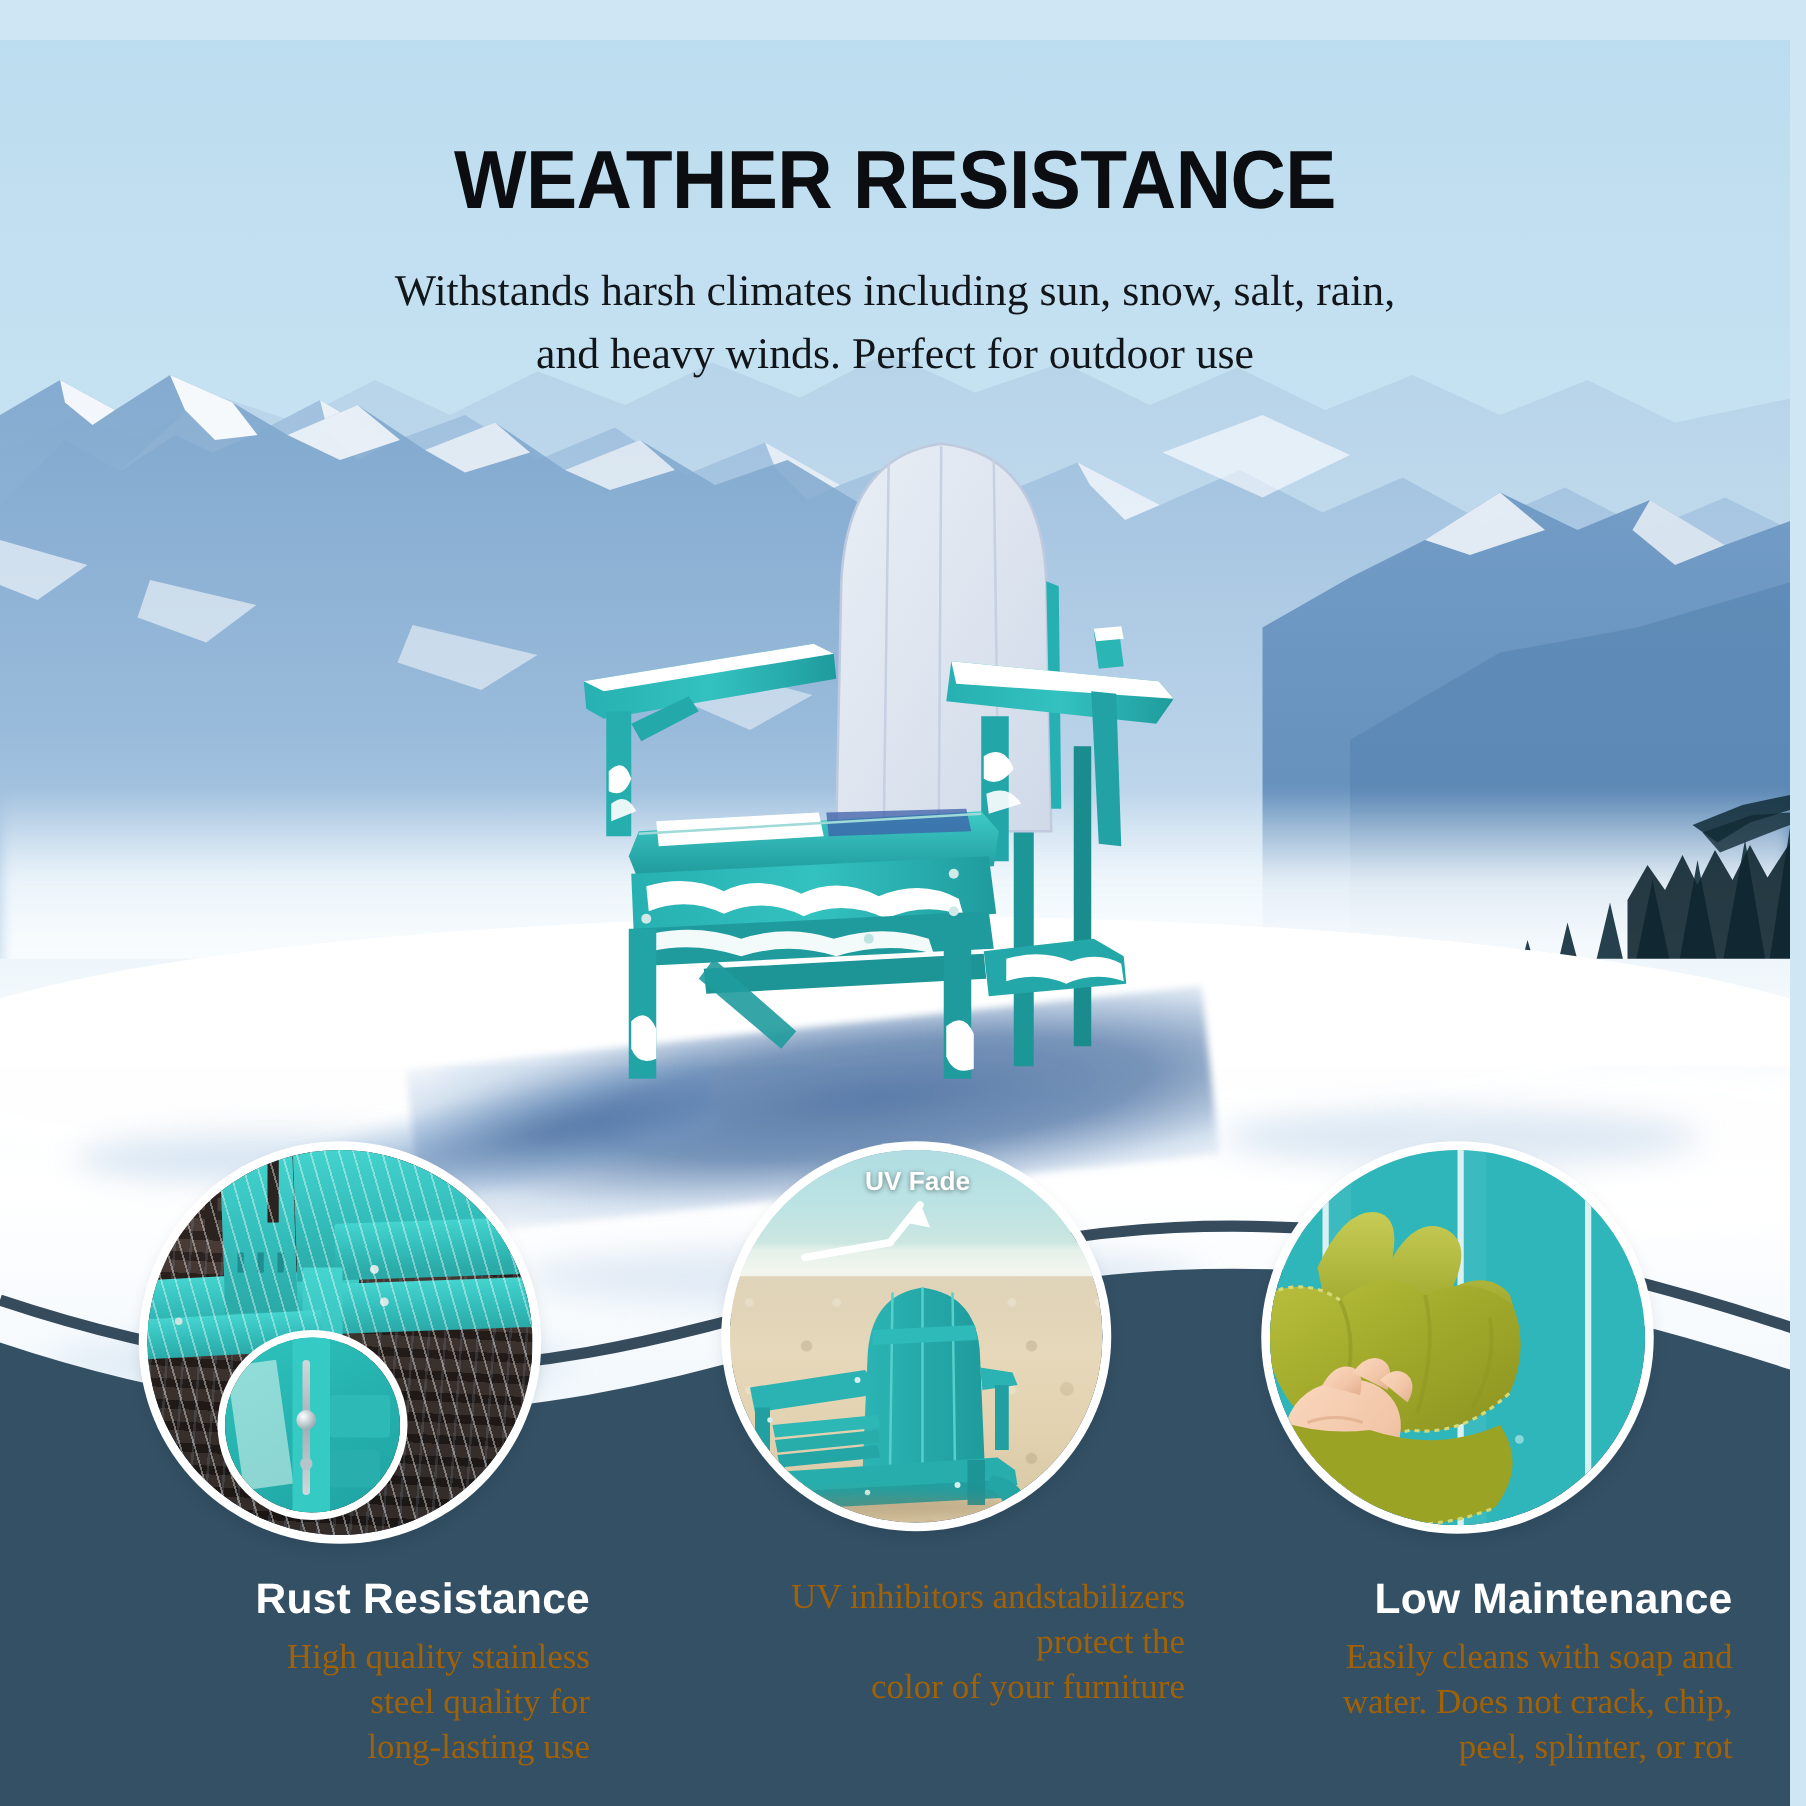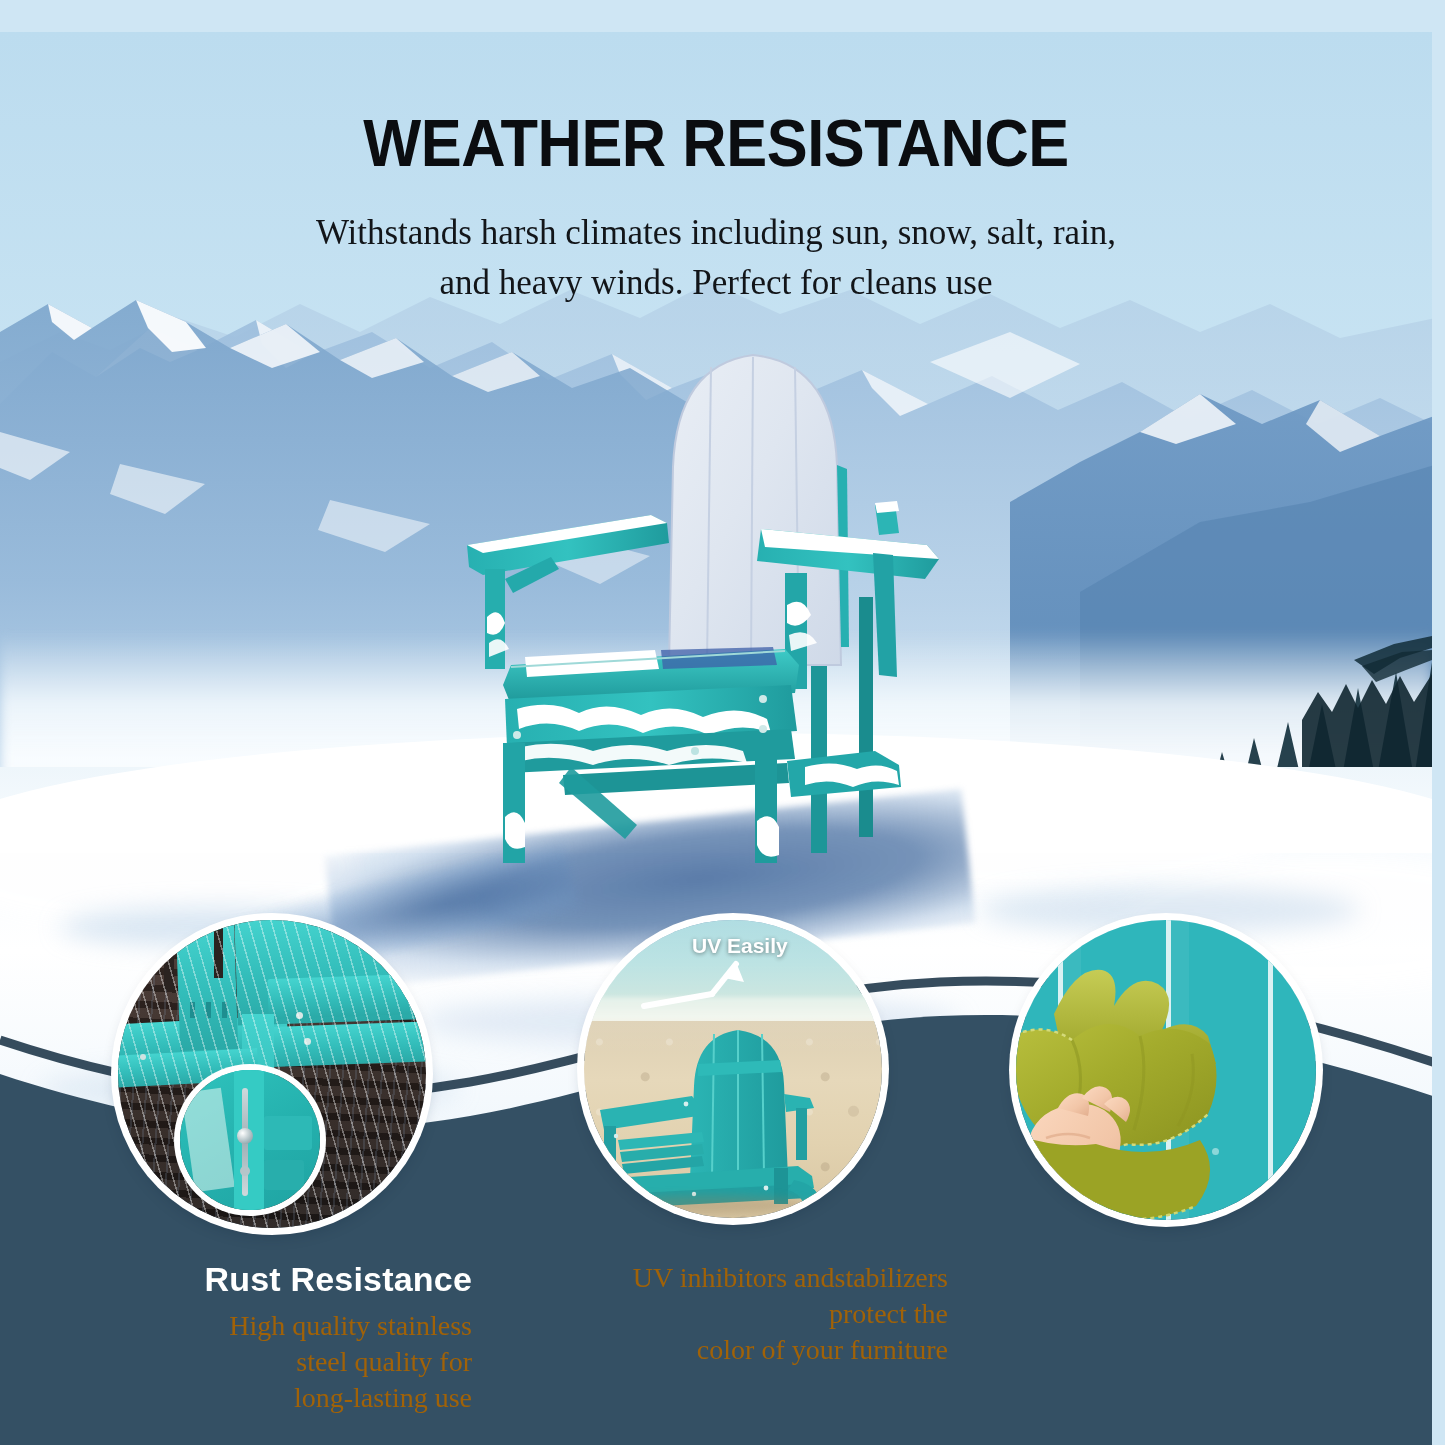--- a/index.html
+++ b/index.html
@@ -267,21 +267,21 @@
 
     <circle cx="308" cy="352" r="4" fill="#cfe9e8"></circle>
     <circle cx="308" cy="382" r="4" fill="#cfe9e8"></circle>
     <circle cx="62" cy="388" r="4" fill="#cfe9e8"></circle>
     <circle cx="240" cy="404" r="4" fill="#bde3e2"></circle>
   </svg>
 
   <div class="title">WEATHER RESISTANCE</div>
   <div class="subtitle">
     <div>Withstands harsh climates including sun, snow, salt, rain,</div>
-    <div>and heavy winds. Perfect for cleans use</div>
+    <div>and heavy winds. Perfect for outdoor use</div>
   </div>
 
   <svg class="wavewrap" viewBox="0 0 1445 515" preserveAspectRatio="none">
 
     <path d="M0,78 C150,128 300,150 470,120 C640,90 760,28 940,20
              C1120,12 1290,52 1445,104" fill="none" stroke="#2b4254" stroke-width="9" opacity=".95"></path>
 
     <path d="M0,112 C150,162 300,184 470,154 C640,124 760,62 940,54
              C1120,46 1290,86 1445,138 L1445,515 L0,515 Z" fill="#345064"></path>
   </svg>
@@ -371,21 +371,21 @@
       </svg>
 
       <div style="position:absolute;left:24px;top:276px;width:200px;height:18px;border-radius:50%;
                   background:rgba(150,125,90,.35);filter:blur(5px);"></div>
 
       <svg style="position:absolute;left:56px;top:36px;width:130px;height:62px;" viewBox="0 0 130 62">
         <path d="M4,50 L72,38" stroke="#ffffff" stroke-width="6" stroke-linecap="round" fill="none"></path>
         <path d="M72,38 L96,8" stroke="#ffffff" stroke-width="6" stroke-linecap="round" fill="none"></path>
         <path d="M96,6 L104,26 L84,22 Z" fill="#ffffff"></path>
       </svg>
-      <div class="uvlabel" style="left:108px;top:14px;">UV Easily</div>
+      <div class="uvlabel" style="left:108px;top:14px;">UV Fade</div>
     </div>
   </div>
 
   <div class="circ" style="left:1016px;top:888px;width:300px;height:300px;">
     <div class="circ-inner">
       <div class="teal-surface"></div>
       <div class="teal-gap" style="left:42px;"></div>
       <div class="teal-gap" style="left:150px;"></div>
       <div class="teal-gap" style="left:252px;"></div>
 
@@ -460,14 +460,22 @@
   </div>
 
   <div class="cap" style="left:518px;top:1228px;width:430px;">
     <p>
       <span>UV inhibitors andstabilizers</span><br>
       <span>protect the</span><br>
       <span>color of your furniture</span>
     </p>
   </div>
 
+  <div class="cap" style="left:966px;top:1228px;width:420px;">
+    <h3>Low Maintenance</h3>
+    <p>
+      <span>Easily cleans with soap and</span><br>
+      <span>water. Does not crack, chip,</span><br>
+      <span>peel, splinter, or rot</span>
+    </p>
+  </div>
 
 </div>
 
 </body></html>

